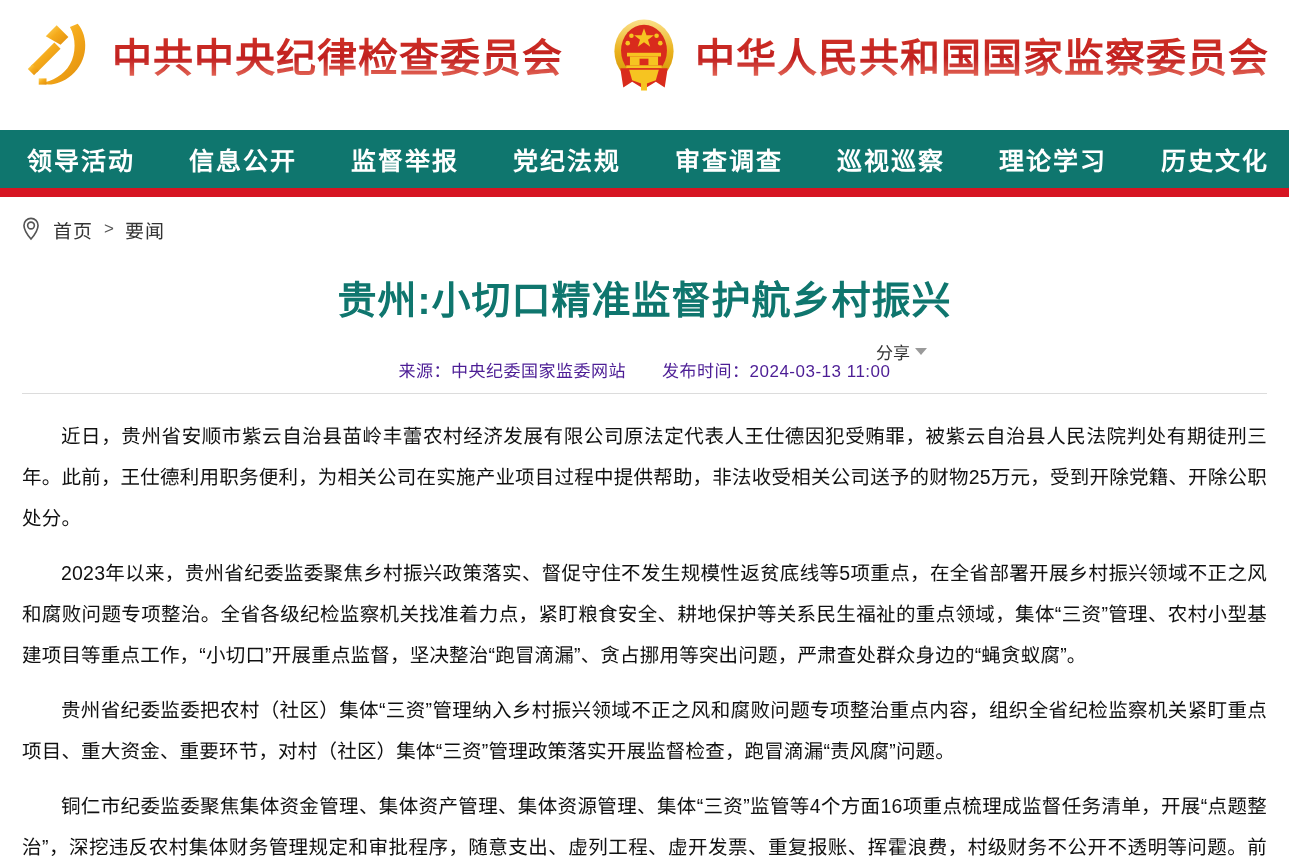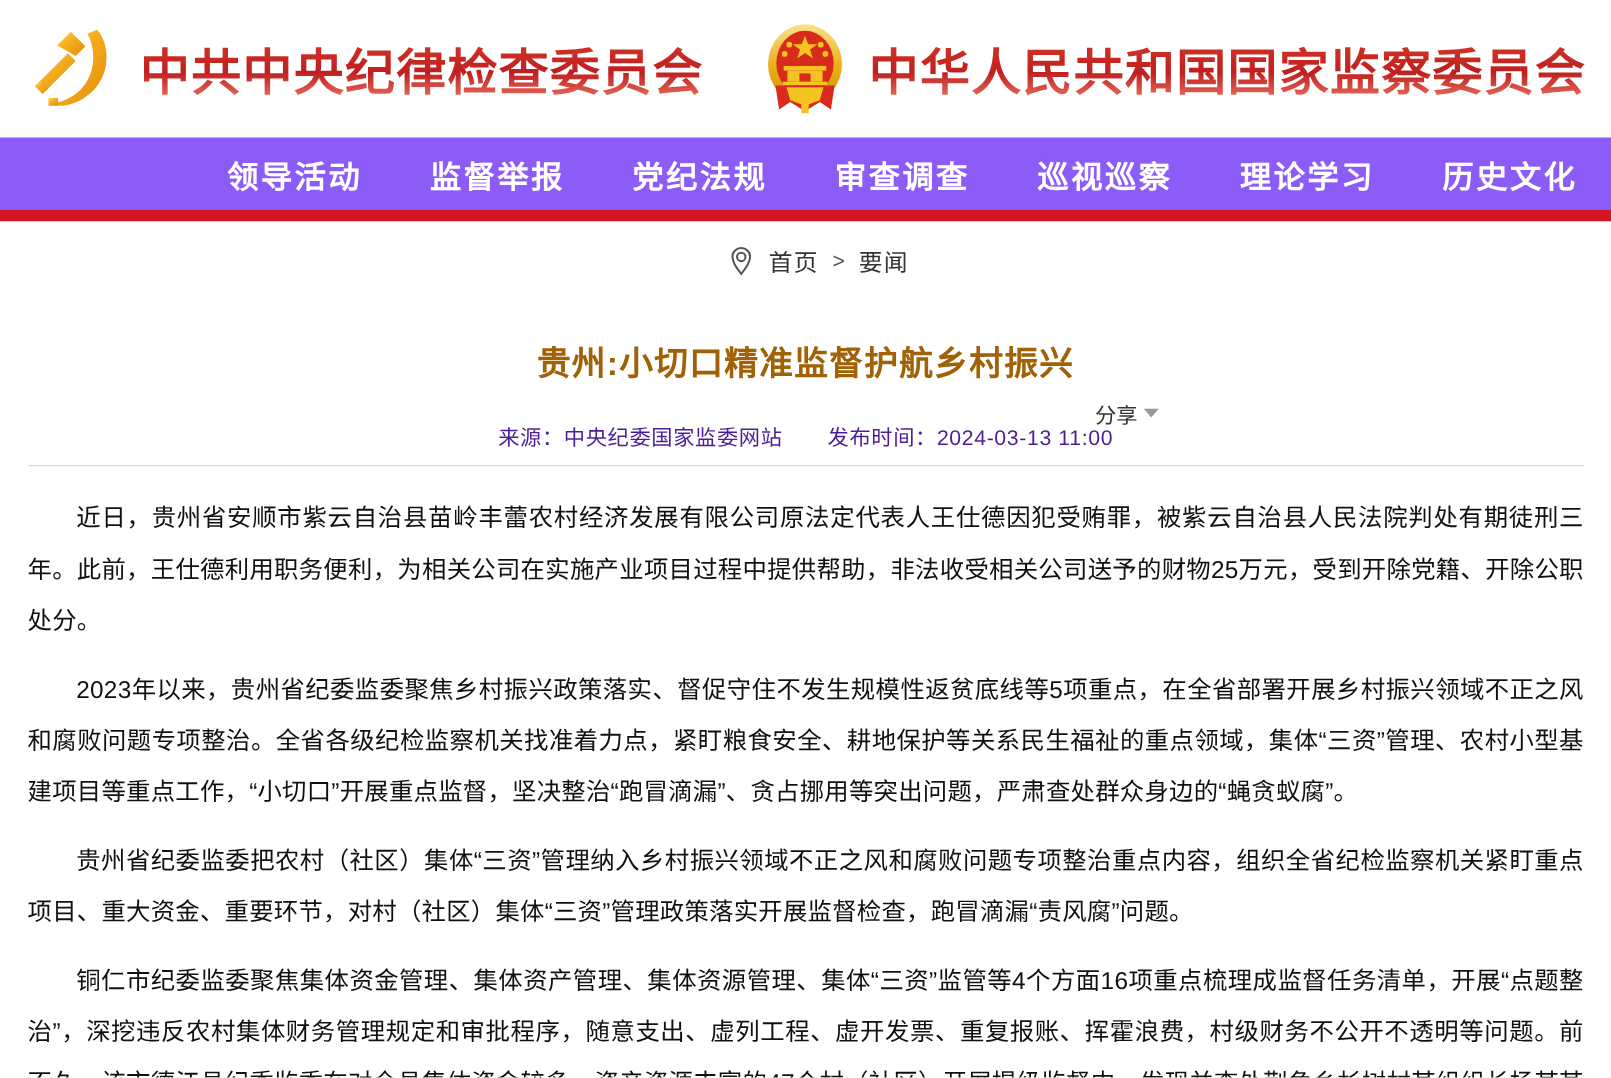--- a/index.html
+++ b/index.html
@@ -56,26 +56,27 @@
   
   .emblem-national {
     width: 74px;
     height: 78px;
     flex: 0 0 74px;
     position: relative;
   }
 
   
   .navbar {
-    background: #8b5cf6;
+    background: #0f766e;
     height: 58px;
     display: flex;
     align-items: center;
-    justify-content: flex-end;
+    justify-content: space-between;
     gap: 0;
+    margin-top: 20px;
   }
   .nav-item {
     color: #ffffff;
     font-family: "Liberation Serif", "DejaVu Serif", serif;
     font-size: 25px;
     font-weight: bold;
     letter-spacing: 2px;
     padding: 0 27px;
     cursor: pointer;
     white-space: nowrap;
@@ -87,21 +88,20 @@
   }
 
   
   .breadcrumb {
     display: flex;
     align-items: center;
     gap: 9px;
     padding: 24px 0 0 18px;
     height: 40px;
     box-sizing: border-box;
-    justify-content: center;
   }
   .pin-icon {
     width: 26px;
     height: 26px;
     display: block;
   }
   .crumb-text {
     font-size: 19px;
     color: #333333;
     letter-spacing: 1px;
@@ -113,25 +113,25 @@
     margin: 0 2px;
   }
 
   
   .article {
     padding: 0 22px;
   }
   .article-title {
     text-align: center;
     font-family: "Liberation Sans", "DejaVu Sans", sans-serif;
-    font-size: 27px;
+    font-size: 39px;
     font-weight: bold;
-    color: #a16207;
+    color: #0f766e;
     letter-spacing: 1px;
-    margin-top: 52px;
+    margin-top: 32px;
   }
   .meta-row {
     position: relative;
     margin-top: 22px;
     height: 34px;
   }
   .meta-center {
     text-align: center;
     font-size: 17px;
     color: #4c1d95;
@@ -235,20 +235,21 @@
         <rect x="46" y="88" width="8" height="12" fill="#f6c421"></rect>
       </svg>
     </span>
     <span class="org-title">中华人民共和国国家监察委员会</span>
   </div>
 
 </div>
 
 <nav class="navbar">
   <a class="nav-item">领导活动</a>
+  <a class="nav-item">信息公开</a>
   <a class="nav-item">监督举报</a>
   <a class="nav-item">党纪法规</a>
   <a class="nav-item">审查调查</a>
   <a class="nav-item">巡视巡察</a>
   <a class="nav-item">理论学习</a>
   <a class="nav-item">历史文化</a>
 </nav>
 <div class="nav-underline"></div>
 
 <div class="breadcrumb">

